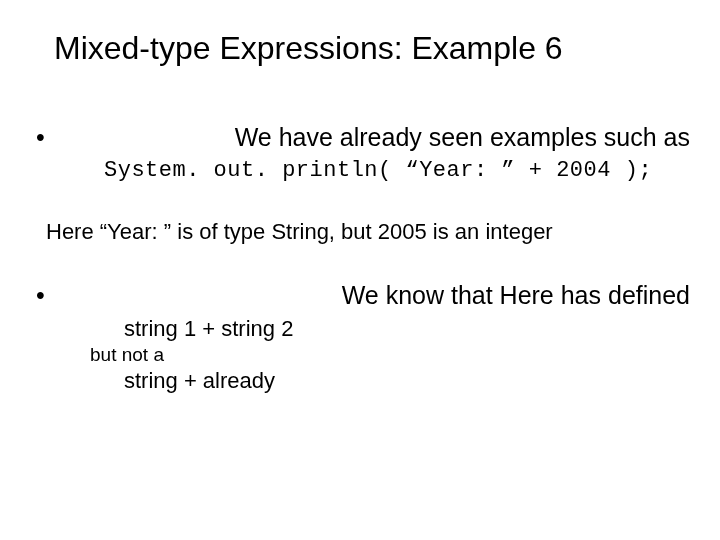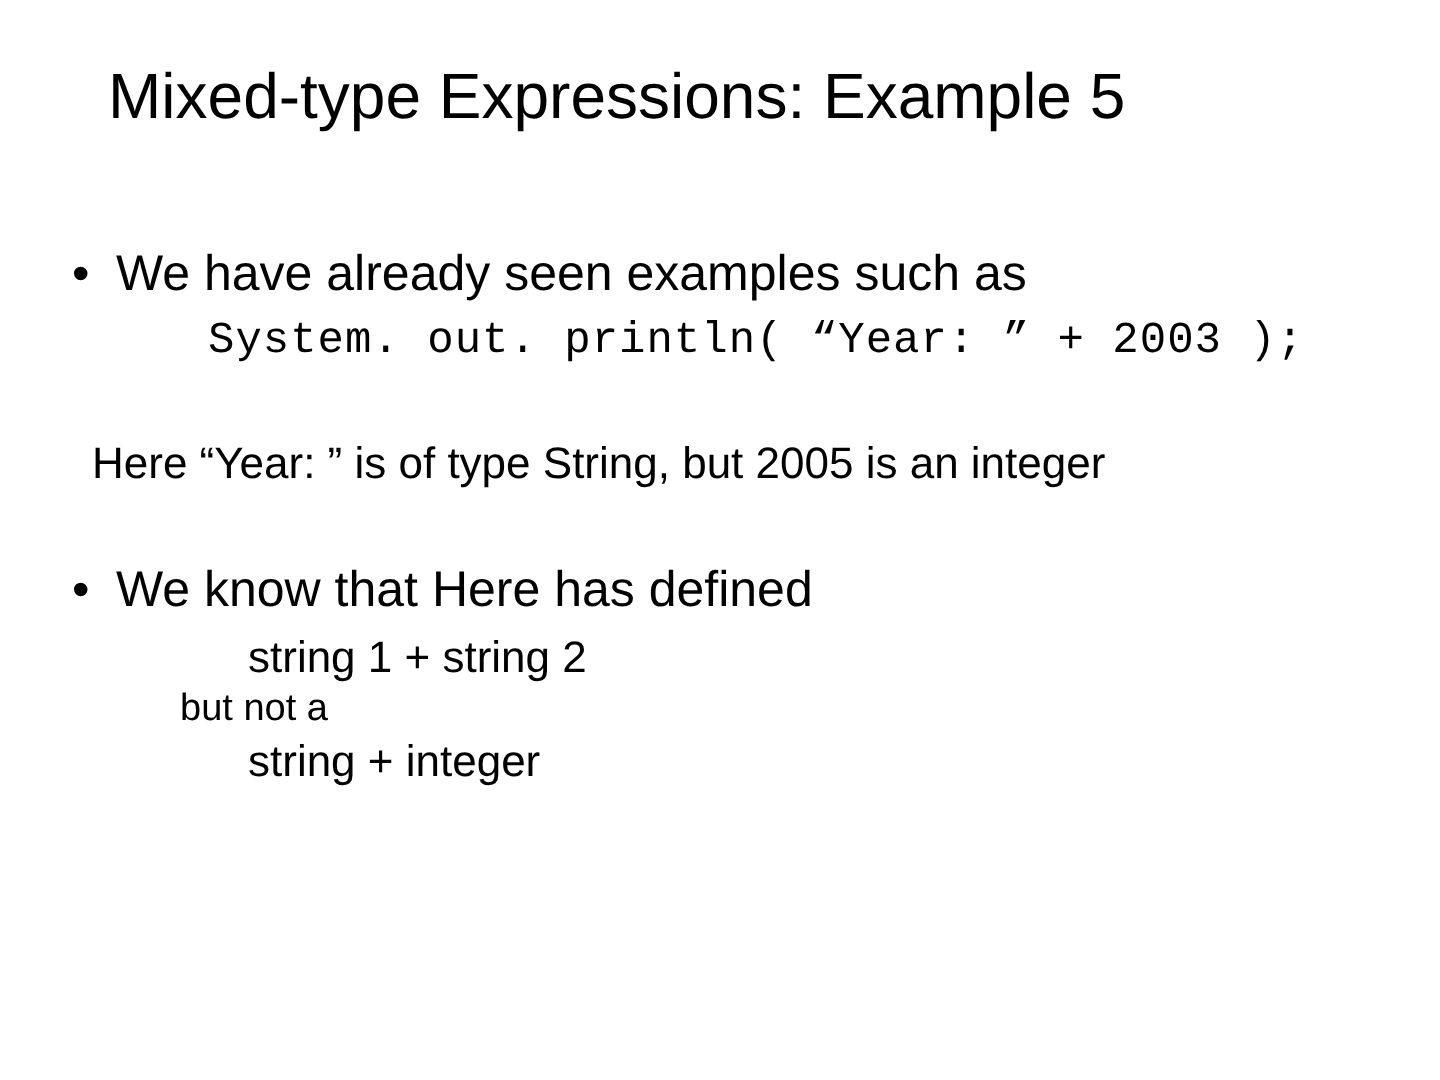--- a/index.html
+++ b/index.html
@@ -30,20 +30,21 @@
       margin-bottom: 4px;
     }
     .bullet .dot {
       width: 28px;
       flex-shrink: 0;
       text-align: left;
       padding-left: 6px;
     }
     .bullet .text {
       flex: 1;
+      text-align: right;
     }
     .code-line {
       font-family: "Courier New", Courier, monospace;
       font-size: 22px;
       margin-left: 74px;
       margin-bottom: 36px;
       letter-spacing: 0.5px;
     }
     .note-line {
       font-size: 22px;
@@ -57,35 +58,35 @@
     }
     .sub-line-alt {
       font-size: 19px;
       margin-left: 60px;
       margin-bottom: 2px;
     }
   </style>
 </head>
 <body>
 
-<div class="title">Mixed-type Expressions: Example 5</div>
+<div class="title">Mixed-type Expressions: Example 6</div>
 
 <div class="bullet-block">
   <div class="bullet">
     <span class="dot">•</span>
     <span class="text">We have already seen examples such as</span>
   </div>
 </div>
 
-<div class="code-line">System. out. println( “Year: ” + 2003 );</div>
+<div class="code-line">System. out. println( “Year: ” + 2004 );</div>
 
 <div class="note-line">Here “Year: ” is of type String, but 2005 is an integer</div>
 
 <div class="bullet-block">
   <div class="bullet">
     <span class="dot">•</span>
     <span class="text">We know that Here has defined</span>
   </div>
 </div>
 
 <div class="sub-line">string 1 + string 2</div>
 <div class="sub-line-alt">but not a</div>
-<div class="sub-line">string + integer</div>
+<div class="sub-line">string + already</div>
 
 </body></html>

